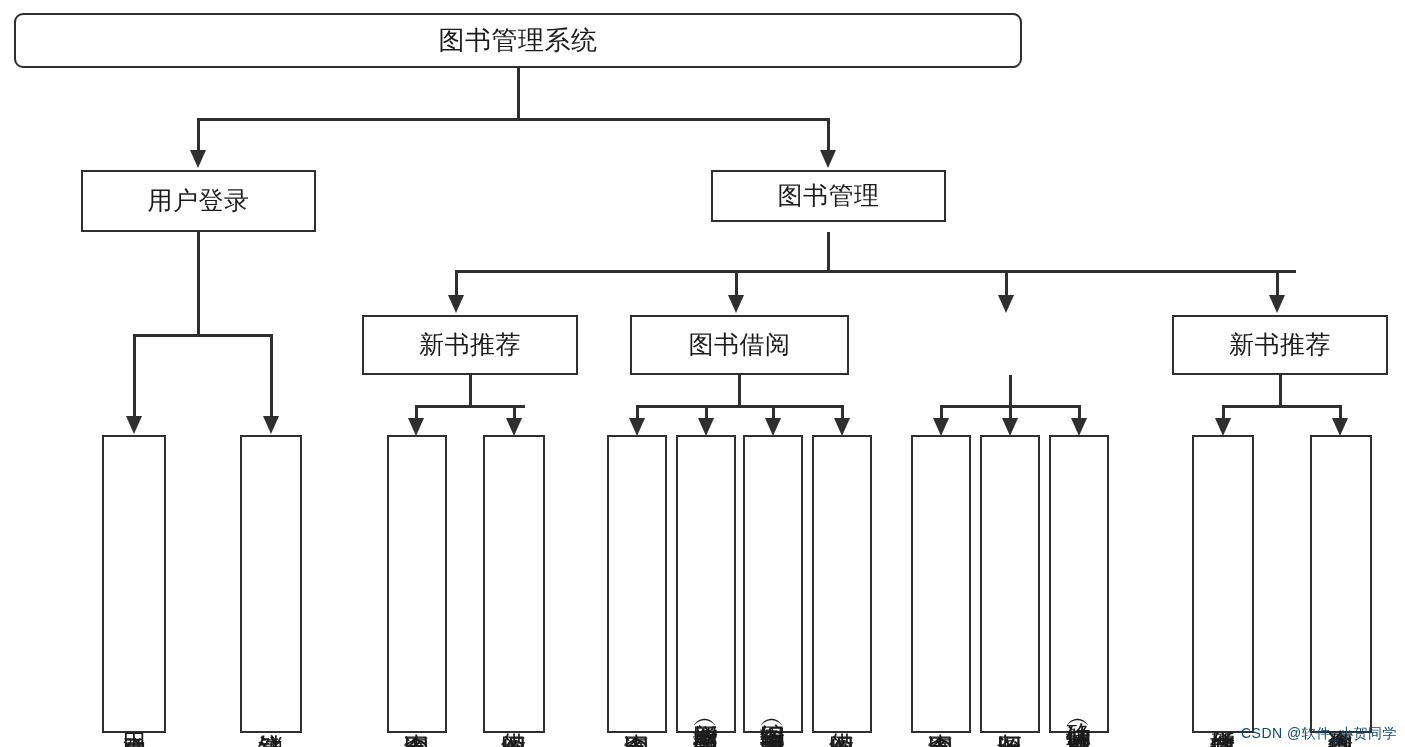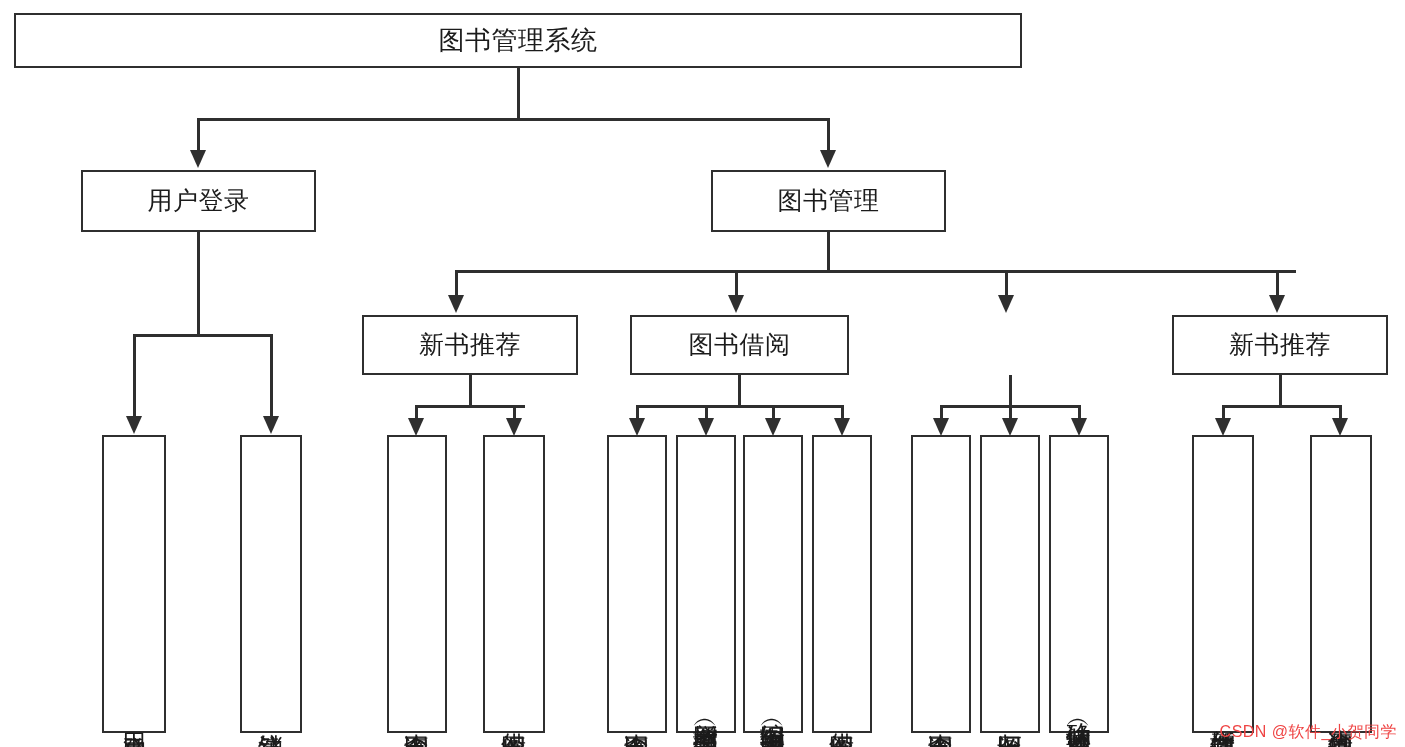--- a/index.html
+++ b/index.html
@@ -68,48 +68,48 @@
     height: 0;
     border-left: 8px solid transparent;
     border-right: 8px solid transparent;
     border-top: 18px solid #2f2f2f;
   }
   
   #watermark {
     position: absolute;
     right: 8px;
     bottom: 4px;
-    font-size: 16px;
-    color: #ef4444;
+    font-size: 14px;
+    color: #0c4a6e;
     letter-spacing: 0.5px;
     white-space: nowrap;
     pointer-events: none;
   }
 </style>
 </head>
 <body>
 
 <div id="canvas">
 
-  <div class="node h root" style="left:14px; top:13px; width:1008px; height:55px;">
+  <div class="node h root" style="left:14px; top:13px; width:1008px; height:55px;border-radius:9px;">
     <span class="label">图书管理系统</span>
   </div>
 
   <div class="ln vln" style="left:517px; top:68px; height:52px;"></div>
   <div class="ln hln" style="left:197px; top:118px; width:633px;"></div>
   <div class="ln vln" style="left:197px; top:118px; height:33px;"></div>
   <div class="arrow" style="left:190px; top:150px;"></div>
   <div class="ln vln" style="left:827px; top:118px; height:33px;"></div>
   <div class="arrow" style="left:820px; top:150px;"></div>
 
   <div class="node h" style="left:81px; top:170px; width:235px; height:62px;">
     <span class="label">用户登录</span>
   </div>
 
-  <div class="node h" style="left:711px; top:170px; width:235px; height:62px;">
+  <div class="node h" style="left:711px; top:170px; width:235px; height:52px;">
     <span class="label">图书管理</span>
   </div>
 
   <div class="ln vln" style="left:197px; top:232px; height:104px;"></div>
   <div class="ln hln" style="left:133px; top:334px; width:139px;"></div>
   <div class="ln vln" style="left:133px; top:334px; height:83px;"></div>
   <div class="arrow" style="left:126px; top:416px;"></div>
   <div class="ln vln" style="left:270px; top:334px; height:83px;"></div>
   <div class="arrow" style="left:263px; top:416px;"></div>
 

